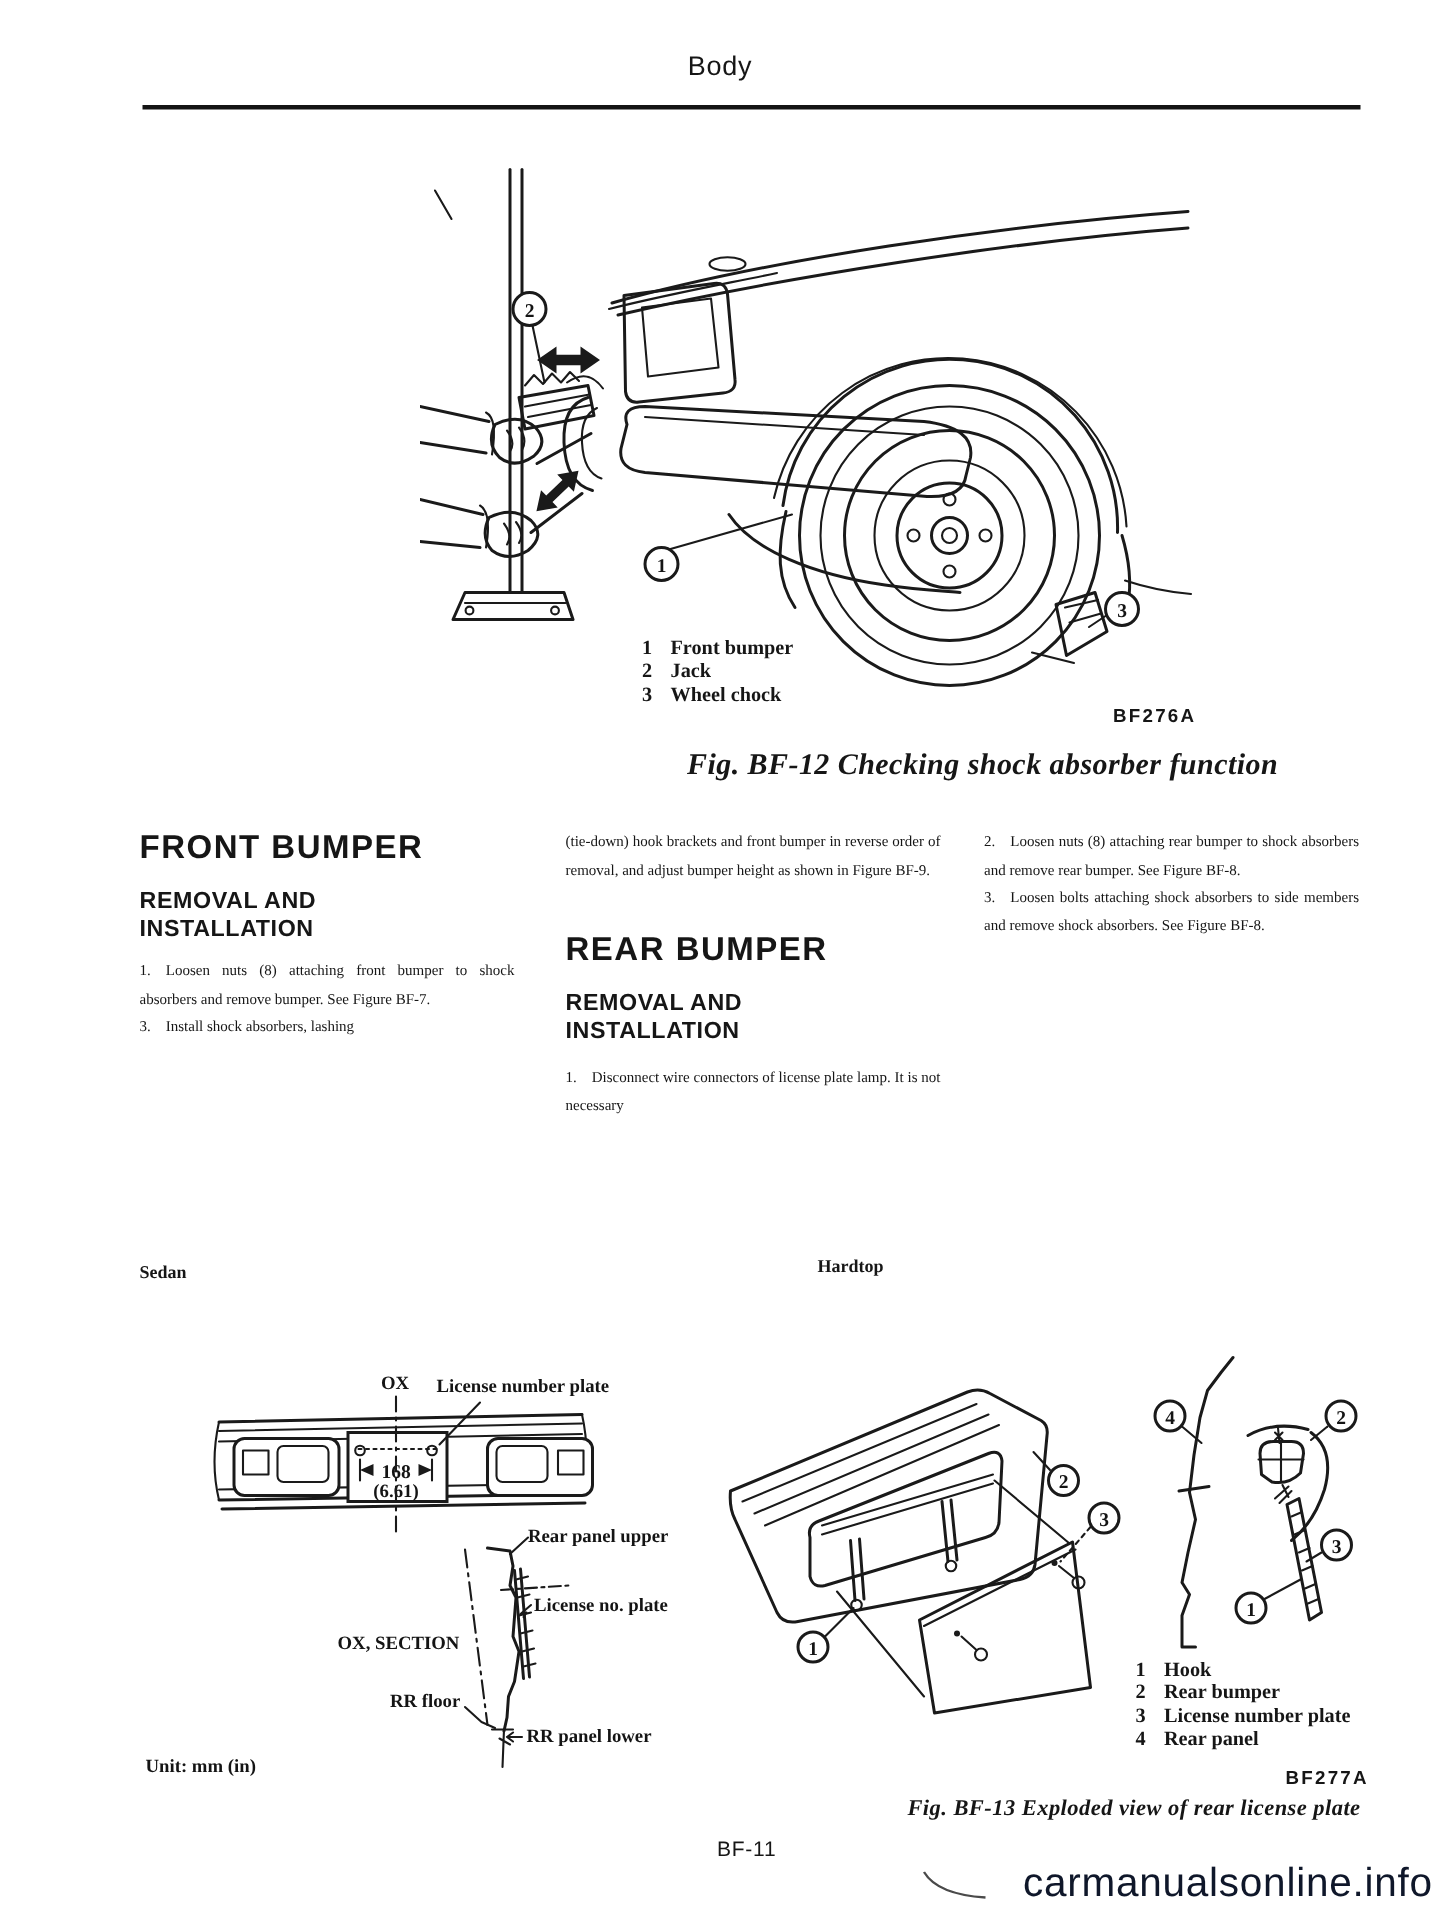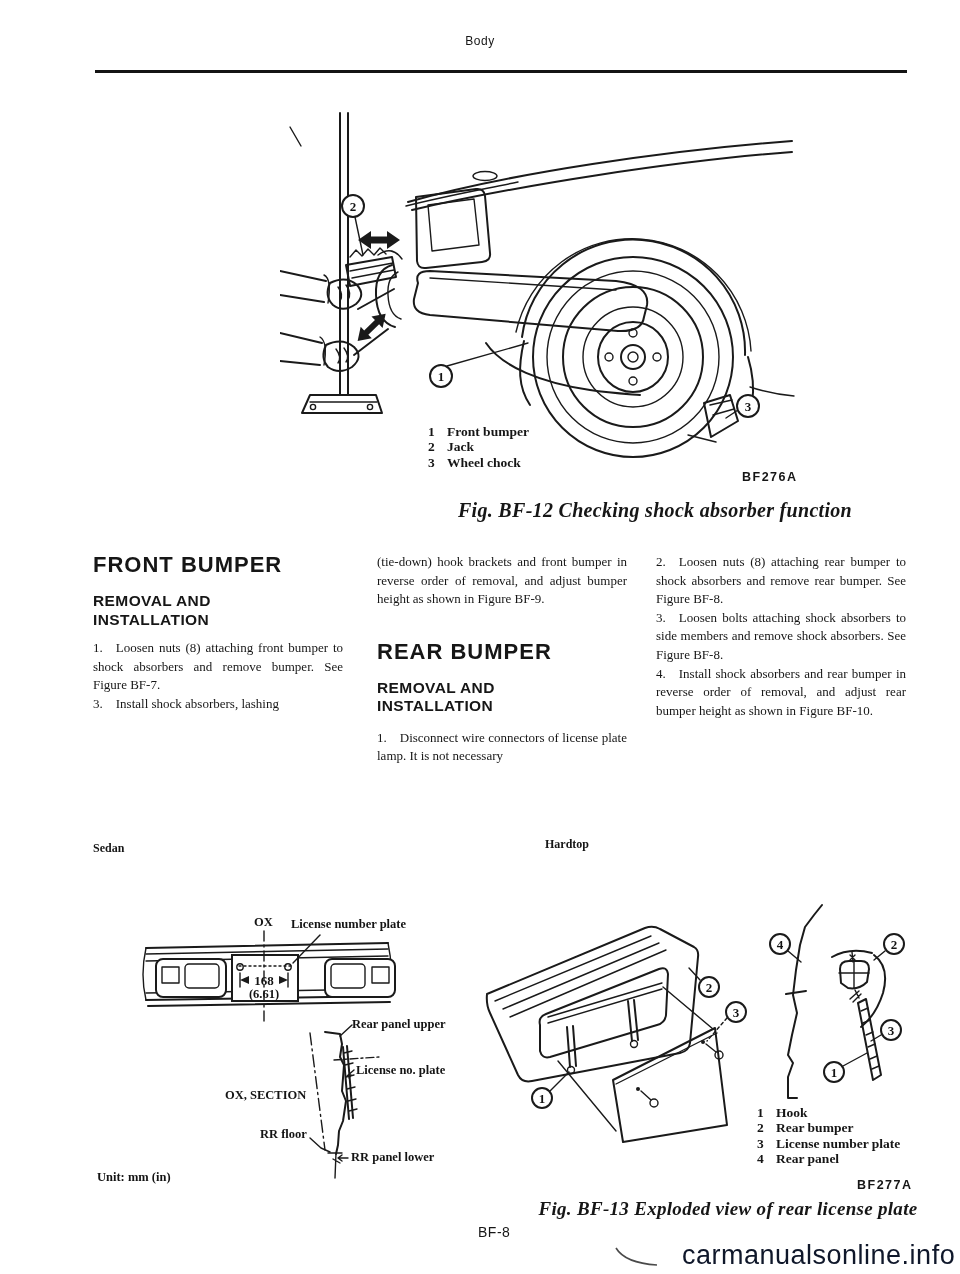--- a/index.html
+++ b/index.html
@@ -1,21 +1,21 @@
 <!DOCTYPE html>
 <html><head>
 <meta charset="utf-8">
 <style>
   html,body{margin:0;padding:0;}
   body{width:960px;height:1274px;background:#ffffff;position:relative;overflow:hidden;
        font-family:"Liberation Serif",serif;color:#161616;}
   .abs{position:absolute;}
   
   .hdr-title{top:34px;left:0;width:960px;text-align:center;font-family:"Liberation Sans",sans-serif;
-             font-size:12px;letter-spacing:.5px;}
+             font-size:18px;letter-spacing:.5px;}
   .hdr-rule{top:70px;left:95px;width:812px;height:3px;background:#141414;}
   
   svg{display:block;}
   svg text{font-family:"Liberation Serif",serif;fill:#141414;}
   .fig-line{stroke:#1a1a1a;fill:none;stroke-width:2;stroke-linecap:round;stroke-linejoin:round;}
   .fig-thin{stroke:#1a1a1a;fill:none;stroke-width:1.4;stroke-linecap:round;stroke-linejoin:round;}
   .fig-fill{fill:#1a1a1a;stroke:none;}
   .fig-white{fill:#ffffff;stroke:#1a1a1a;stroke-width:2;}
   .callout circle{fill:#ffffff;stroke:#1a1a1a;stroke-width:2;}
   .callout text{font-size:13px;font-weight:bold;text-anchor:middle;}
@@ -25,21 +25,21 @@
   .legend .row{white-space:nowrap;}
   .legend .n{display:inline-block;width:19px;}
   .figcode{font-family:"Liberation Sans",sans-serif;font-weight:bold;font-size:12.5px;letter-spacing:1.5px;}
   .figcap{font-weight:bold;font-style:italic;font-size:20px;letter-spacing:.3px;text-align:center;}
   
   .col{width:250px;}
   .col h1{margin:0;font-family:"Liberation Sans",sans-serif;font-weight:bold;font-size:22px;
           letter-spacing:1px;line-height:24px;}
   .col h2{margin:15px 0 0 0;font-family:"Liberation Sans",sans-serif;font-weight:bold;font-size:15.5px;
           letter-spacing:.4px;line-height:18.5px;width:175px;}
-  .col p{margin:0;font-size:13px;line-height:18.6px;text-align:justify;}
+  .col p{margin:0;font-size:10px;line-height:18.6px;text-align:justify;}
   .col p.first{margin-top:10px;}
   .col h1.mid{margin-top:31px;}
   .col p.midfirst{margin-top:13px;}
   .seclabel{font-size:12px;font-weight:bold;}
   .pagenum{font-family:"Liberation Sans",sans-serif;font-size:14px;letter-spacing:.5px;}
   .watermark{font-family:"Liberation Sans",sans-serif;font-size:27px;color:#0f172a;letter-spacing:.5px;}
 </style>
 </head>
 <body>
 
@@ -153,21 +153,20 @@
 <div class="abs col" style="left:377px;top:553px;">
   <p>(tie-down) hook brackets and front bumper in reverse order of removal, and adjust bumper height as shown in Figure BF-9.</p>
   <h1 class="mid">REAR BUMPER</h1>
   <h2>REMOVAL AND INSTALLATION</h2>
   <p class="midfirst">1. Disconnect wire connectors of license plate lamp. It is not necessary</p>
 </div>
 
 <div class="abs col" style="left:656px;top:553px;">
   <p>2. Loosen nuts (8) attaching rear bumper to shock absorbers and remove rear bumper. See Figure BF-8.</p>
   <p>3. Loosen bolts attaching shock absorbers to side members and remove shock absorbers. See Figure BF-8.</p>
-  <p>4. Install shock absorbers and rear bumper in reverse order of removal, and adjust rear bumper height as shown in Figure BF-10.</p>
 </div>
 
 <div class="abs seclabel" style="left:93px;top:841px;">Sedan</div>
 <div class="abs seclabel" style="left:545px;top:837px;">Hardtop</div>
 
 <svg class="abs" style="left:88px;top:895px;" width="375" height="300" viewBox="0 0 375 300">
   <g>
     <path class="fig-line" d="M58,53 L300,48"></path>
     <path class="fig-thin" d="M58,59 L300,54"></path>
     <path class="fig-thin" d="M58,66 L300,61"></path>
@@ -291,19 +290,19 @@
   </g>
 </svg>
 
 <div class="abs legend" style="left:757px;top:1105px;">
   <div class="row"><span class="n">1</span><span>Hook</span></div>
   <div class="row"><span class="n">2</span><span>Rear bumper</span></div>
   <div class="row"><span class="n">3</span><span>License number plate</span></div>
   <div class="row"><span class="n">4</span><span>Rear panel</span></div>
 </div>
 <div class="abs figcode" style="left:857px;top:1178px;">BF277A</div>
-<div class="abs figcap" style="left:528px;top:1198px;width:400px;font-size:19px;">Fig. BF-13  Exploded view of rear license plate</div>
-
-<div class="abs pagenum" style="left:478px;top:1224px;">BF-8</div>
+<div class="abs figcap" style="left:556px;top:1198px;width:400px;font-size:15px;">Fig. BF-13  Exploded view of rear license plate</div>
+
+<div class="abs pagenum" style="left:478px;top:1224px;">BF-11</div>
 <svg class="abs" style="left:613px;top:1246px;" width="50" height="24" viewBox="0 0 50 24">
   <path d="M3,2 Q12,17 44,19" fill="none" stroke="#4a4a4a" stroke-width="1.6"></path>
 </svg>
 <div class="abs watermark" style="left:682px;top:1240px;">carmanualsonline.info</div>
 
 </body></html>

